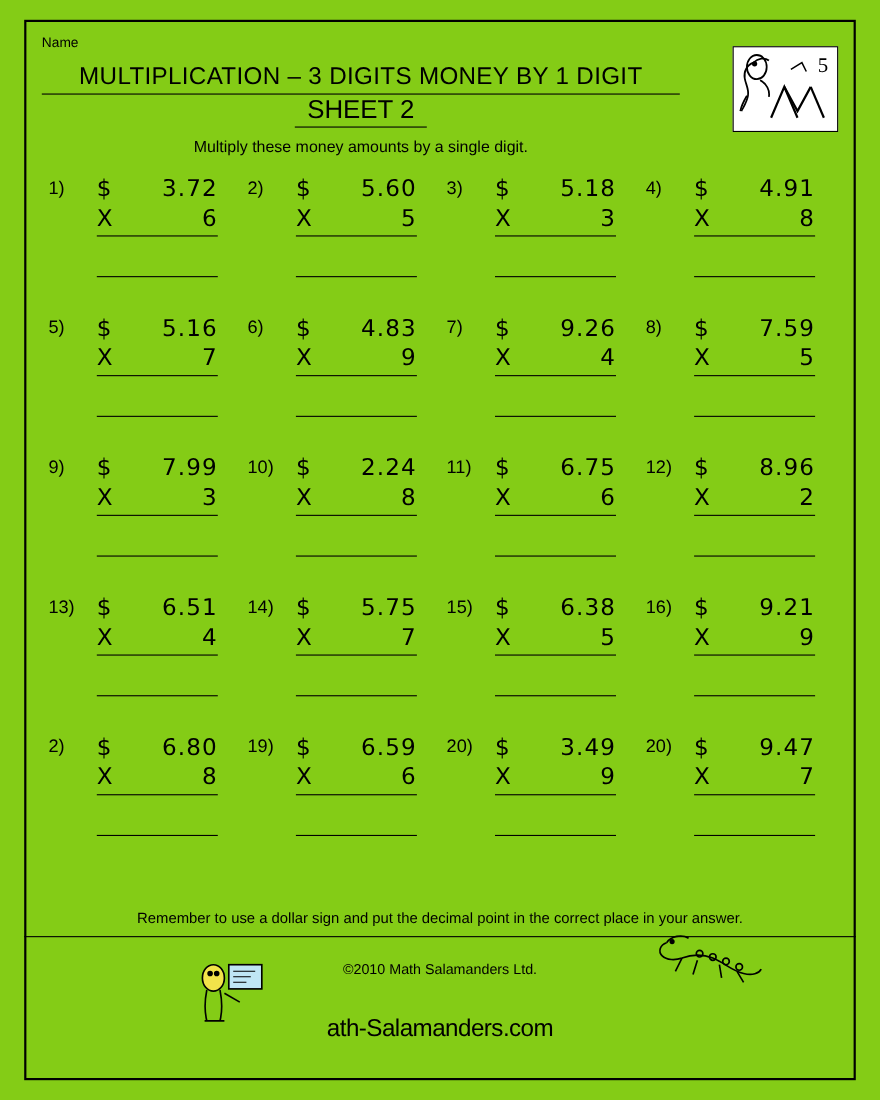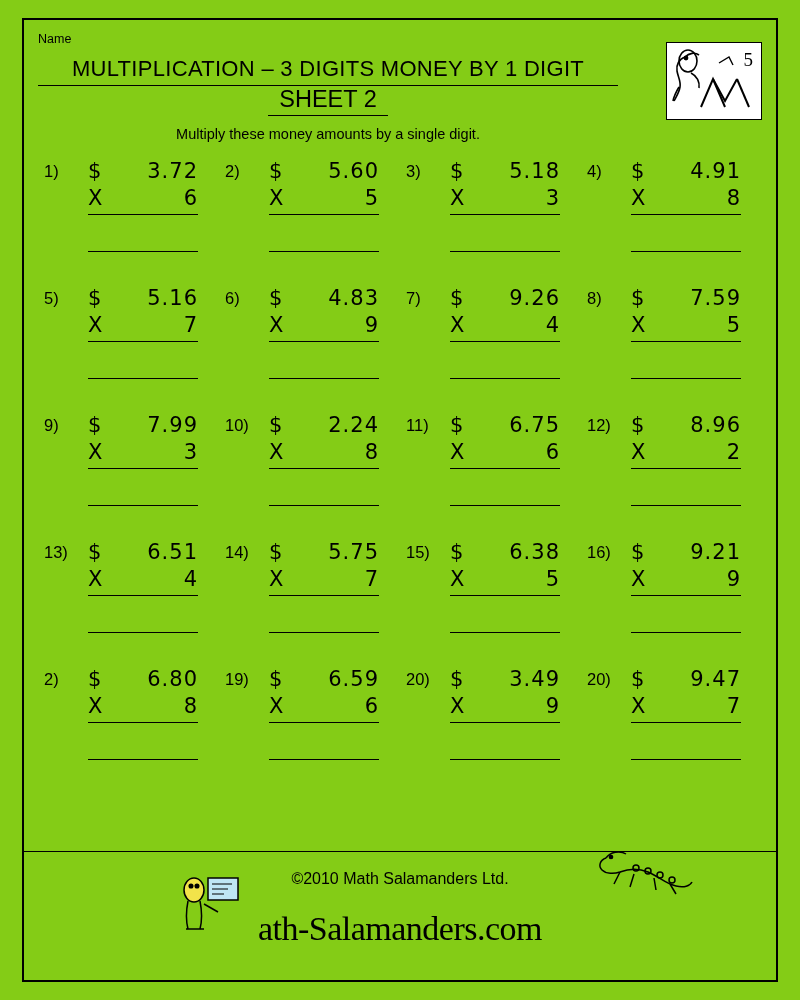--- a/index.html
+++ b/index.html
@@ -154,32 +154,32 @@
     right: -16px;
     bottom: 118px;
     border-bottom: 1.5px solid #000;
   }
   .copyright {
     position: absolute;
     left: 0;
     right: 0;
     bottom: 82px;
     text-align: center;
-    font-size: 16px;
+    font-size: 13px;
   }
   .brand {
     position: absolute;
     left: 0;
     right: 0;
     bottom: 22px;
     text-align: center;
   }
   .brand-text {
-    font-family: Liberation Serif, serif;
-    font-size: 34px;
+    font-family: Liberation Sans, sans-serif;
+    font-size: 22px;
     letter-spacing: -0.5px;
   }
   .mascot-left {
     position: absolute;
     left: 140px;
     bottom: 28px;
   }
   .lizard {
     position: absolute;
     right: 60px;
@@ -522,20 +522,21 @@
             <div class="row">
               <span class="lead">X</span>
               <span class="val">7</span>
             </div>
             <div class="rule"></div>
             <div class="answer-rule"></div>
           </div>
         </div>
       </div>
 
+    <div class="footer-note">Remember to use a dollar sign and put the decimal point in the correct place in your answer.</div>
     <div class="footer-sep"></div>
     <div class="copyright">©2010 Math Salamanders Ltd.</div>
 
     <div class="mascot-left">
       <svg width="70" height="64" viewBox="0 0 70 64">
         <g stroke="#000" stroke-width="1.5" fill="none">
           <rect x="30" y="4" width="30" height="22" fill="#bfe6f5"></rect>
           <path d="M34 10 h20 M34 15 h16 M34 20 h12" stroke-width="1"></path>
           <ellipse cx="16" cy="16" rx="10" ry="12" fill="#f2e34a"></ellipse>
           <circle cx="13" cy="12" r="1.8" fill="#000"></circle>

